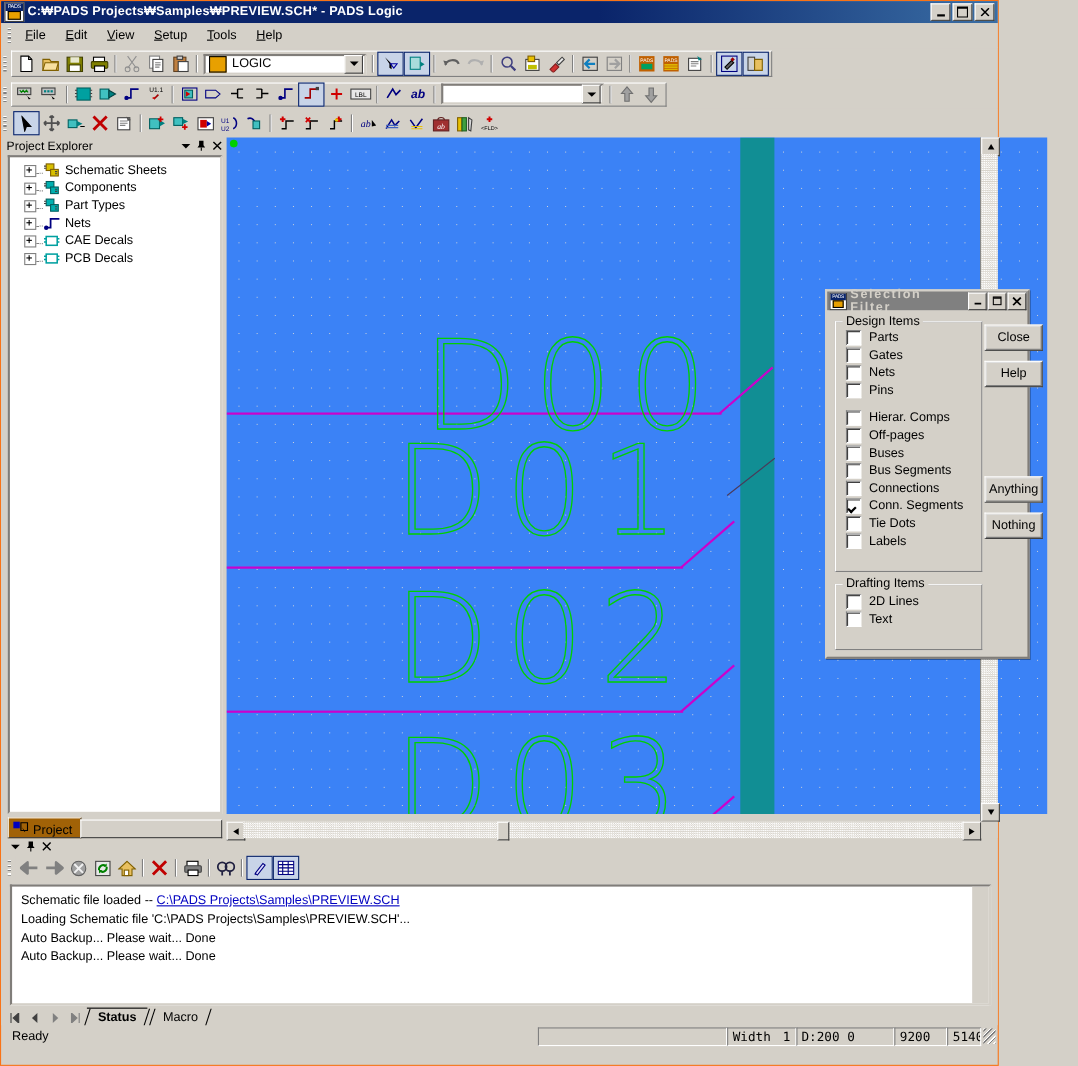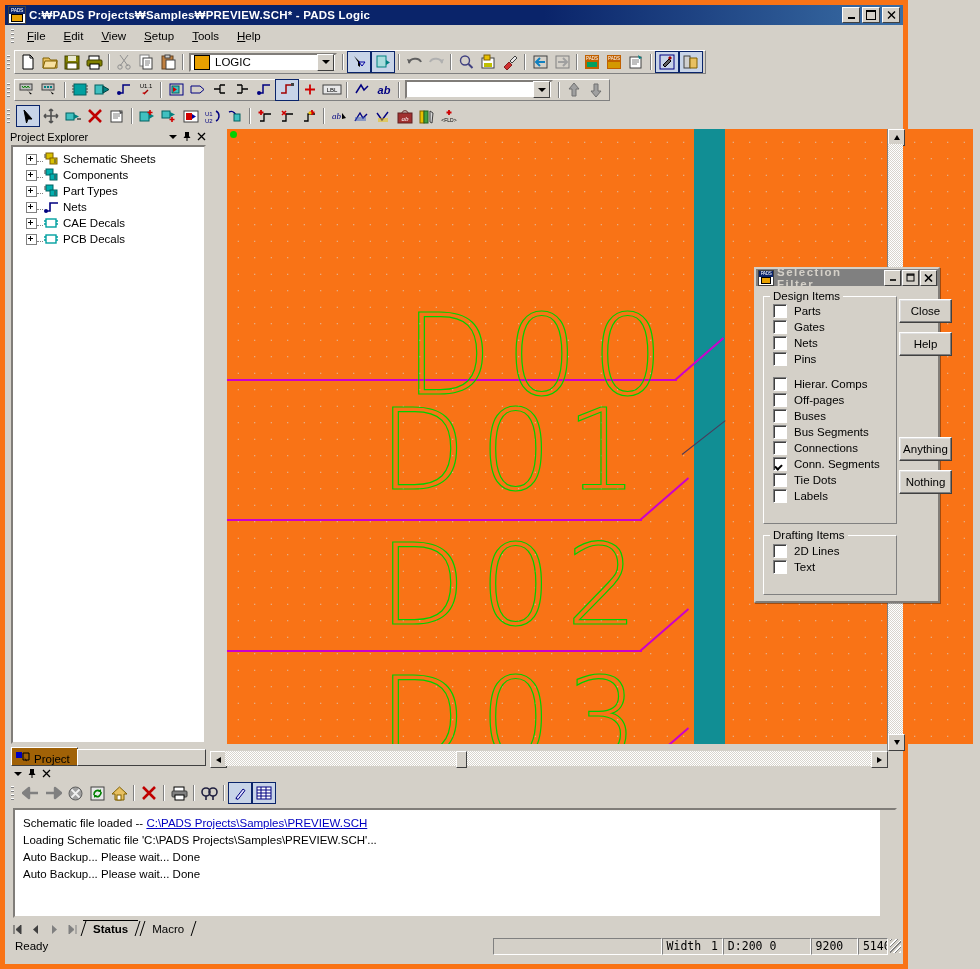--- a/index.html
+++ b/index.html
@@ -3,21 +3,21 @@
 <meta charset="utf-8">
 <style>
   html,body{margin:0;padding:0;background:#d4d0c8;}
   body{
     width:980px;height:969px;overflow:hidden;
     font-family:"Liberation Sans","DejaVu Sans",sans-serif;
     font-size:11px;color:#000;
     -webkit-font-smoothing:none;
   }
   .app{position:relative;width:908px;height:969px;box-sizing:border-box;
-       border:5px solid #f97316;background:#d4d0c8;}
+       border:1px solid #f97316;background:#d4d0c8;}
 
   
   .titlebar{height:20px;display:flex;align-items:center;
      background:linear-gradient(to right,#0a246a 0%,#0a246a 60%,#3a6ea5 100%);
      padding:0 2px;}
   .title-icon{width:16px;height:16px;margin:0 3px 0 1px;position:relative;
      background:#fff;border:1px solid #404040;flex:none;}
   .title-icon::before{content:"PADS";position:absolute;left:0;top:0;right:0;height:7px;
      background:#0a246a;color:#fff;font-size:5px;line-height:7px;text-align:center;
      font-family:"Liberation Sans",sans-serif;letter-spacing:-.3px;}
@@ -87,21 +87,21 @@
   .pe-tabs{height:22px;display:flex;align-items:flex-end;padding:0 4px 0 6px;}
   .pe-tab{height:19px;display:flex;align-items:flex-end;gap:3px;padding:0 7px 0 4px;
      background:#a16207;border:1px solid;border-color:#fff #404040 #404040 #fff;
      font-size:11.5px;box-sizing:border-box;}
   .pe-tabrest{flex:1;height:17px;background:#d4d0c8;border:1px solid;
      border-color:#fff #404040 #404040 #fff;margin-left:-1px;box-sizing:border-box;}
 
   
   .canvaswrap{flex:1;position:relative;background:#d4d0c8;}
   .cv-inner{position:absolute;left:0;top:0;right:0;bottom:0;}
-  .canvas{position:absolute;left:0;top:0;width:746px;height:615px;background:#f97316;overflow:hidden;margin-left:17px;}
+  .canvas{position:absolute;left:0;top:0;width:746px;height:615px;background:#3b82f6;overflow:hidden;}
   .grid{position:absolute;left:0;top:0;right:0;bottom:0;
      background-image:radial-gradient(#d8d8d8 .6px,transparent .7px);
      background-size:16.5px 16.5px;background-position:3px 5px;}
   .origin{position:absolute;left:3px;top:2px;width:7px;height:7px;border-radius:50%;background:#00d000;}
   .tealbar{position:absolute;background:#118e94;}
   .glyph{position:absolute;color:#00d000;font-family:"DejaVu Sans",sans-serif;
      font-weight:300;letter-spacing:14px;
      -webkit-text-stroke:1.2px #00d000;color:transparent;}
   .mline{position:absolute;background:#cc00cc;height:1.5px;}
   .mdiag{position:absolute;height:1.5px;background:#cc00cc;transform-origin:left center;}

